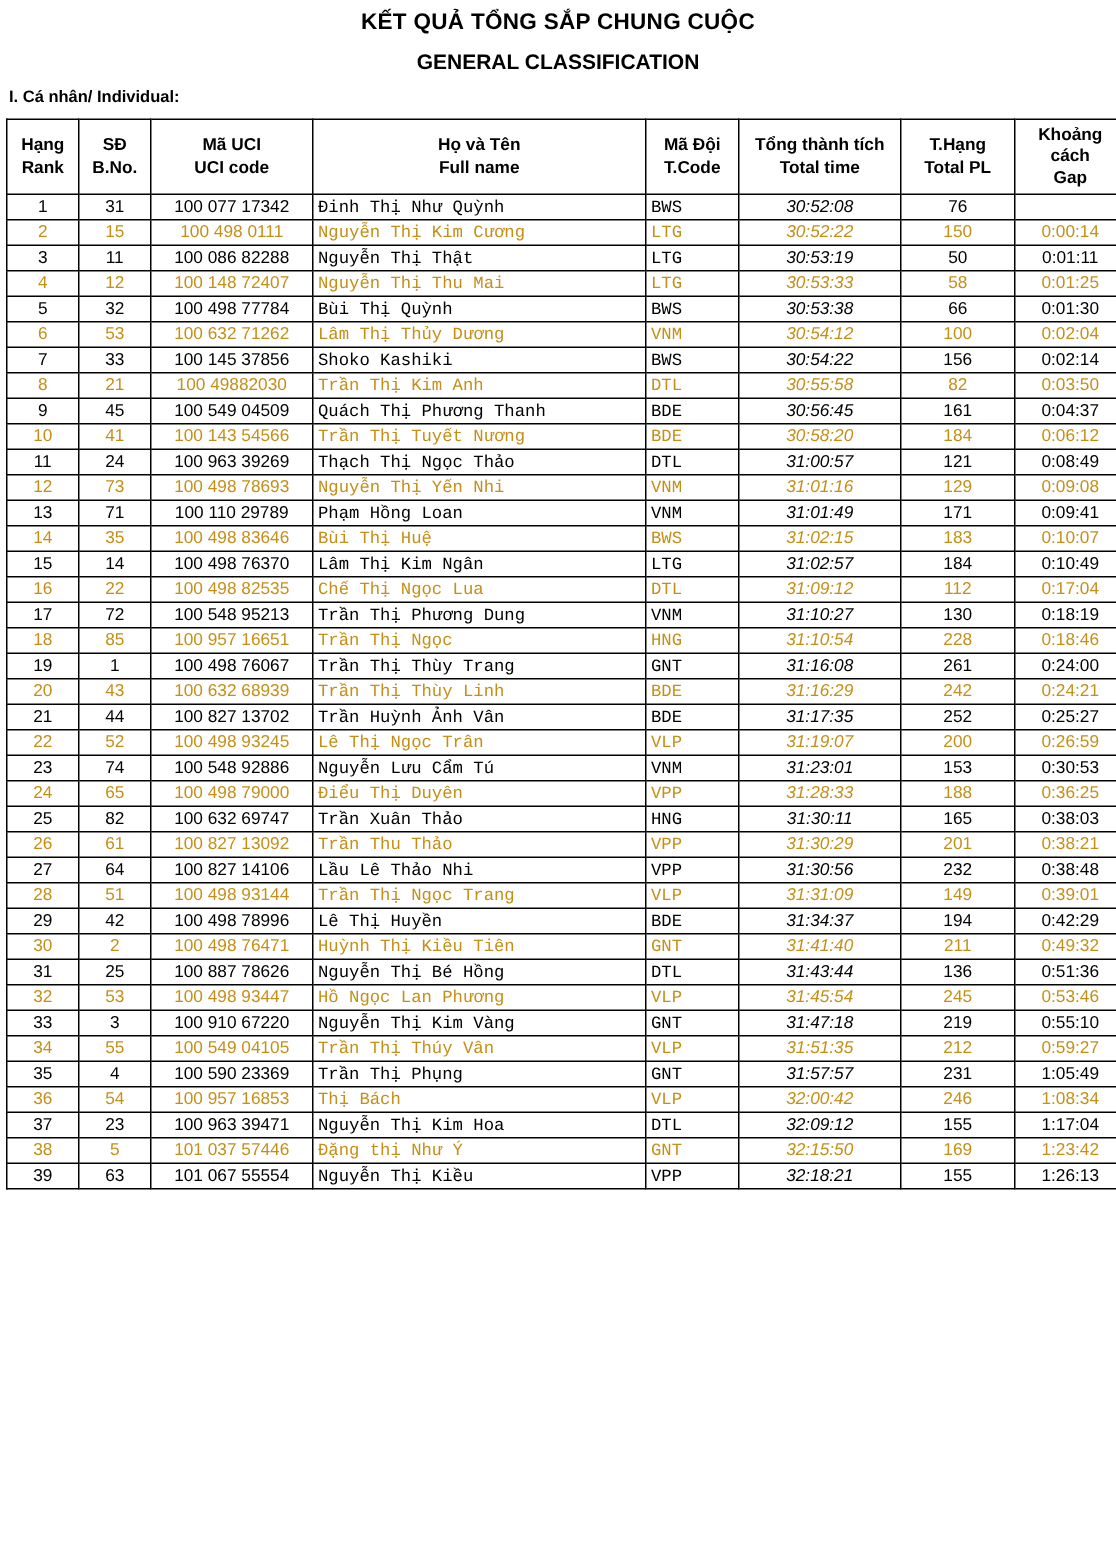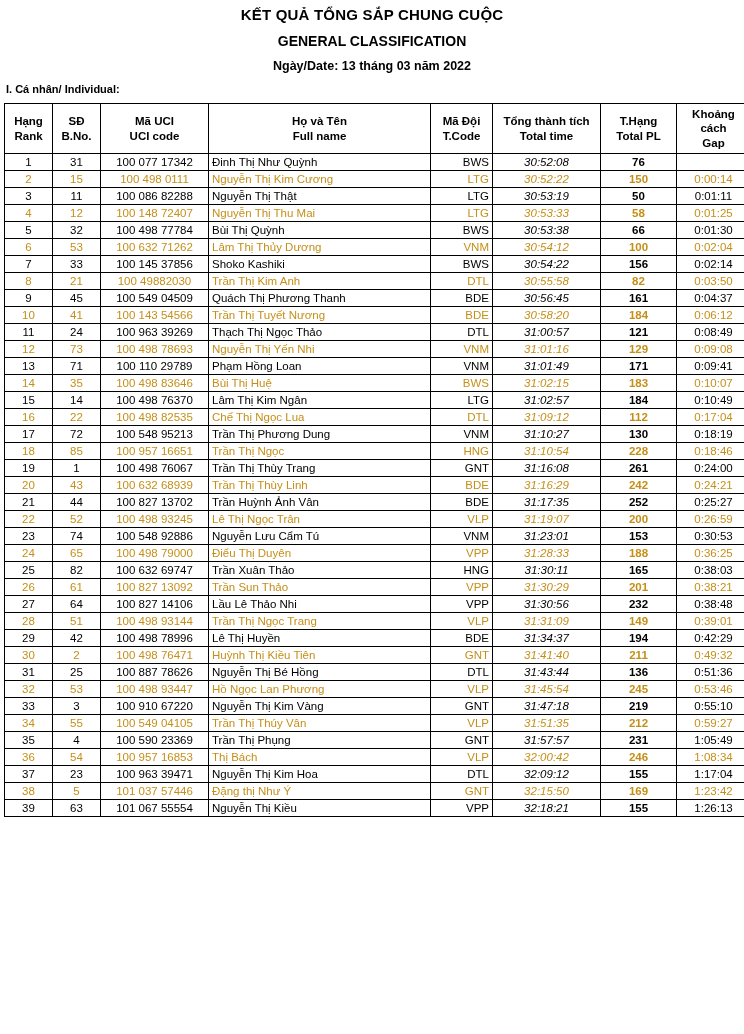--- a/index.html
+++ b/index.html
@@ -76,38 +76,37 @@
   col.c-uci    { width: 108px; }
   col.c-name   { width: 222px; }
   col.c-team   { width: 62px; }
   col.c-time   { width: 108px; }
   col.c-tpl    { width: 76px; }
   col.c-gap    { width: 74px; }
 
   td.rank   { text-align: center; }
   td.bno    { text-align: center; }
   td.uci    { text-align: center; }
-  td.name   { text-align: left; padding-left: 5px; }
-  td.team   { text-align: right; }
+  td.name   { text-align: left; padding-left: 5px; font-family: Liberation Mono, monospace; }
+  td.team   { text-align: left; font-family: Liberation Mono, monospace; }
   td.time   { text-align: center; font-style: italic; }
-  td.tpl    { text-align: center; font-weight: bold; }
+  td.tpl    { text-align: center; }
   td.gap    { text-align: center; }
 
   tr.alt td { color: #c58f17; }
   tr.alt td.name { color: #c58f17; }
 </style>
 </head>
 <body>
 
 <div class="page">
 
   <div class="title-block">
     <div class="title-main">KẾT QUẢ TỔNG SẮP CHUNG CUỘC</div>
     <div class="title-sub">GENERAL CLASSIFICATION</div>
-    <div class="title-date">Ngày/Date: 13 tháng 03 năm 2022</div>
   </div>
 
   <div class="section-label">I. Cá nhân/ Individual:</div>
 
   <table class="results">
     <colgroup>
       <col class="c-rank">
       <col class="c-bno">
       <col class="c-uci">
       <col class="c-name">
@@ -401,21 +400,21 @@
           <td class="name">Trần Xuân Thảo</td>
           <td class="team">HNG</td>
           <td class="time">31:30:11</td>
           <td class="tpl">165</td>
           <td class="gap">0:38:03</td>
         </tr>
         <tr class="alt">
           <td class="rank">26</td>
           <td class="bno">61</td>
           <td class="uci">100 827 13092</td>
-          <td class="name">Trần Sun Thảo</td>
+          <td class="name">Trần Thu Thảo</td>
           <td class="team">VPP</td>
           <td class="time">31:30:29</td>
           <td class="tpl">201</td>
           <td class="gap">0:38:21</td>
         </tr>
         <tr>
           <td class="rank">27</td>
           <td class="bno">64</td>
           <td class="uci">100 827 14106</td>
           <td class="name">Lầu Lê Thảo Nhi</td>

